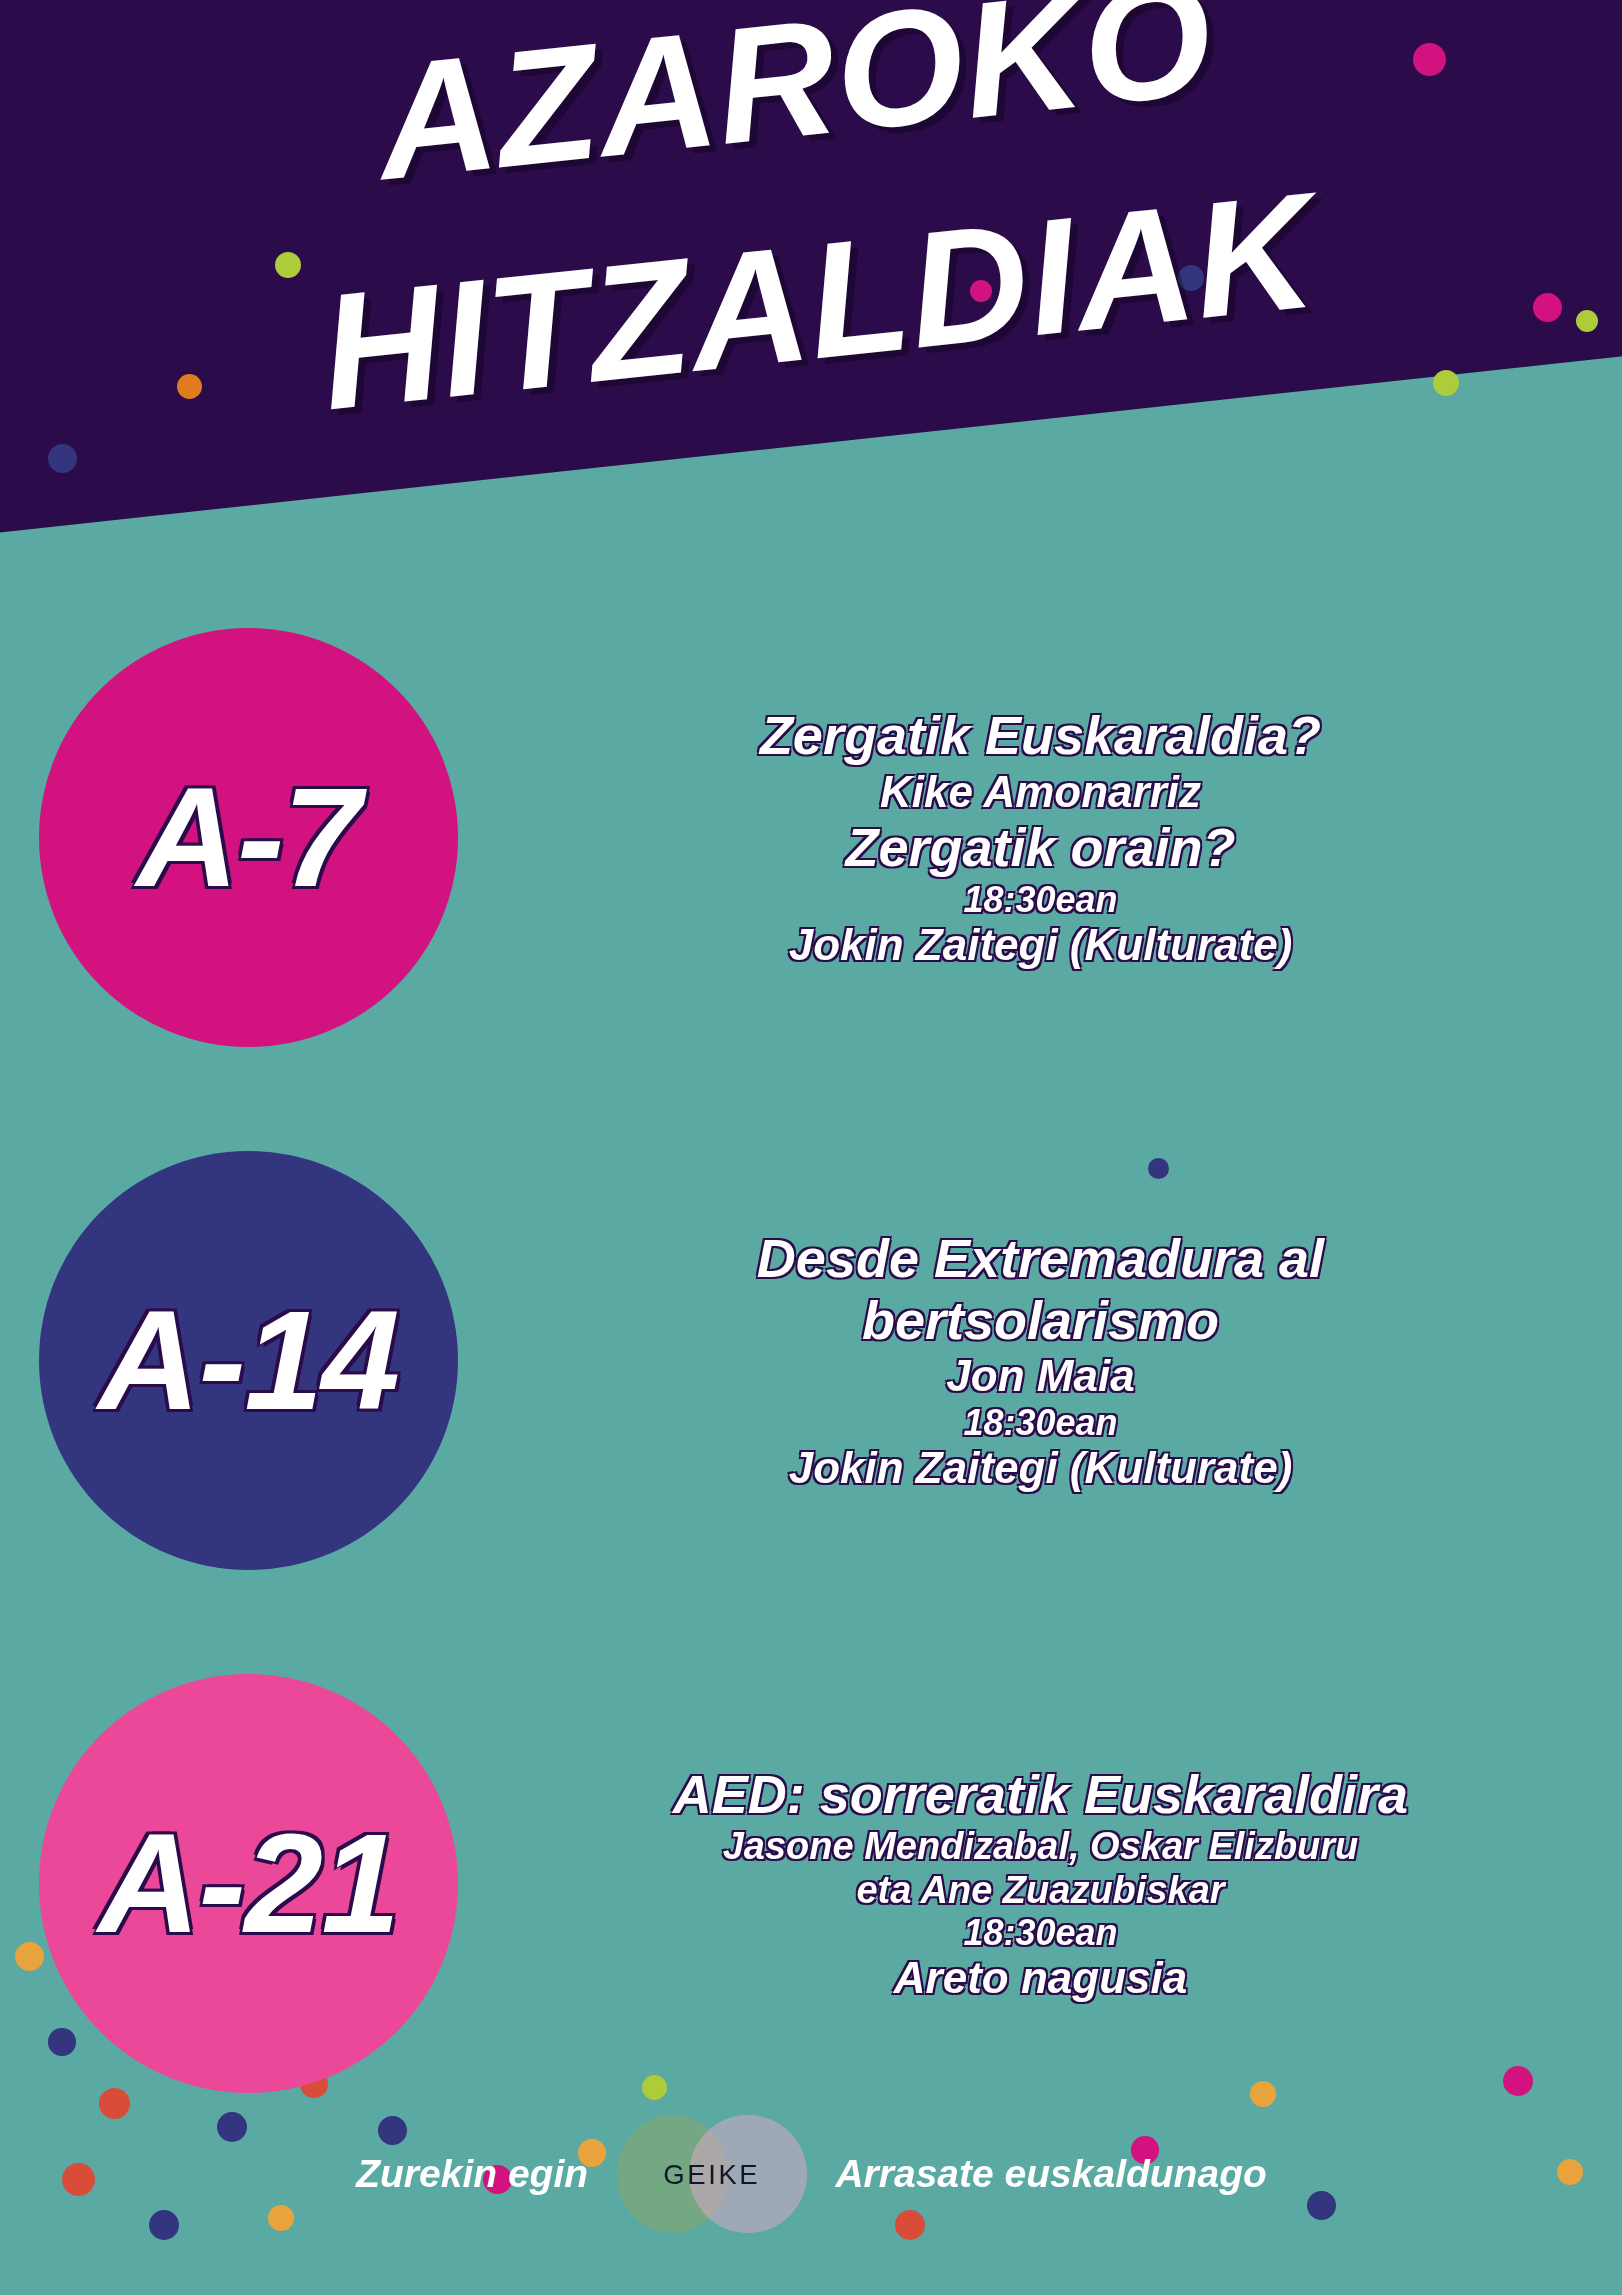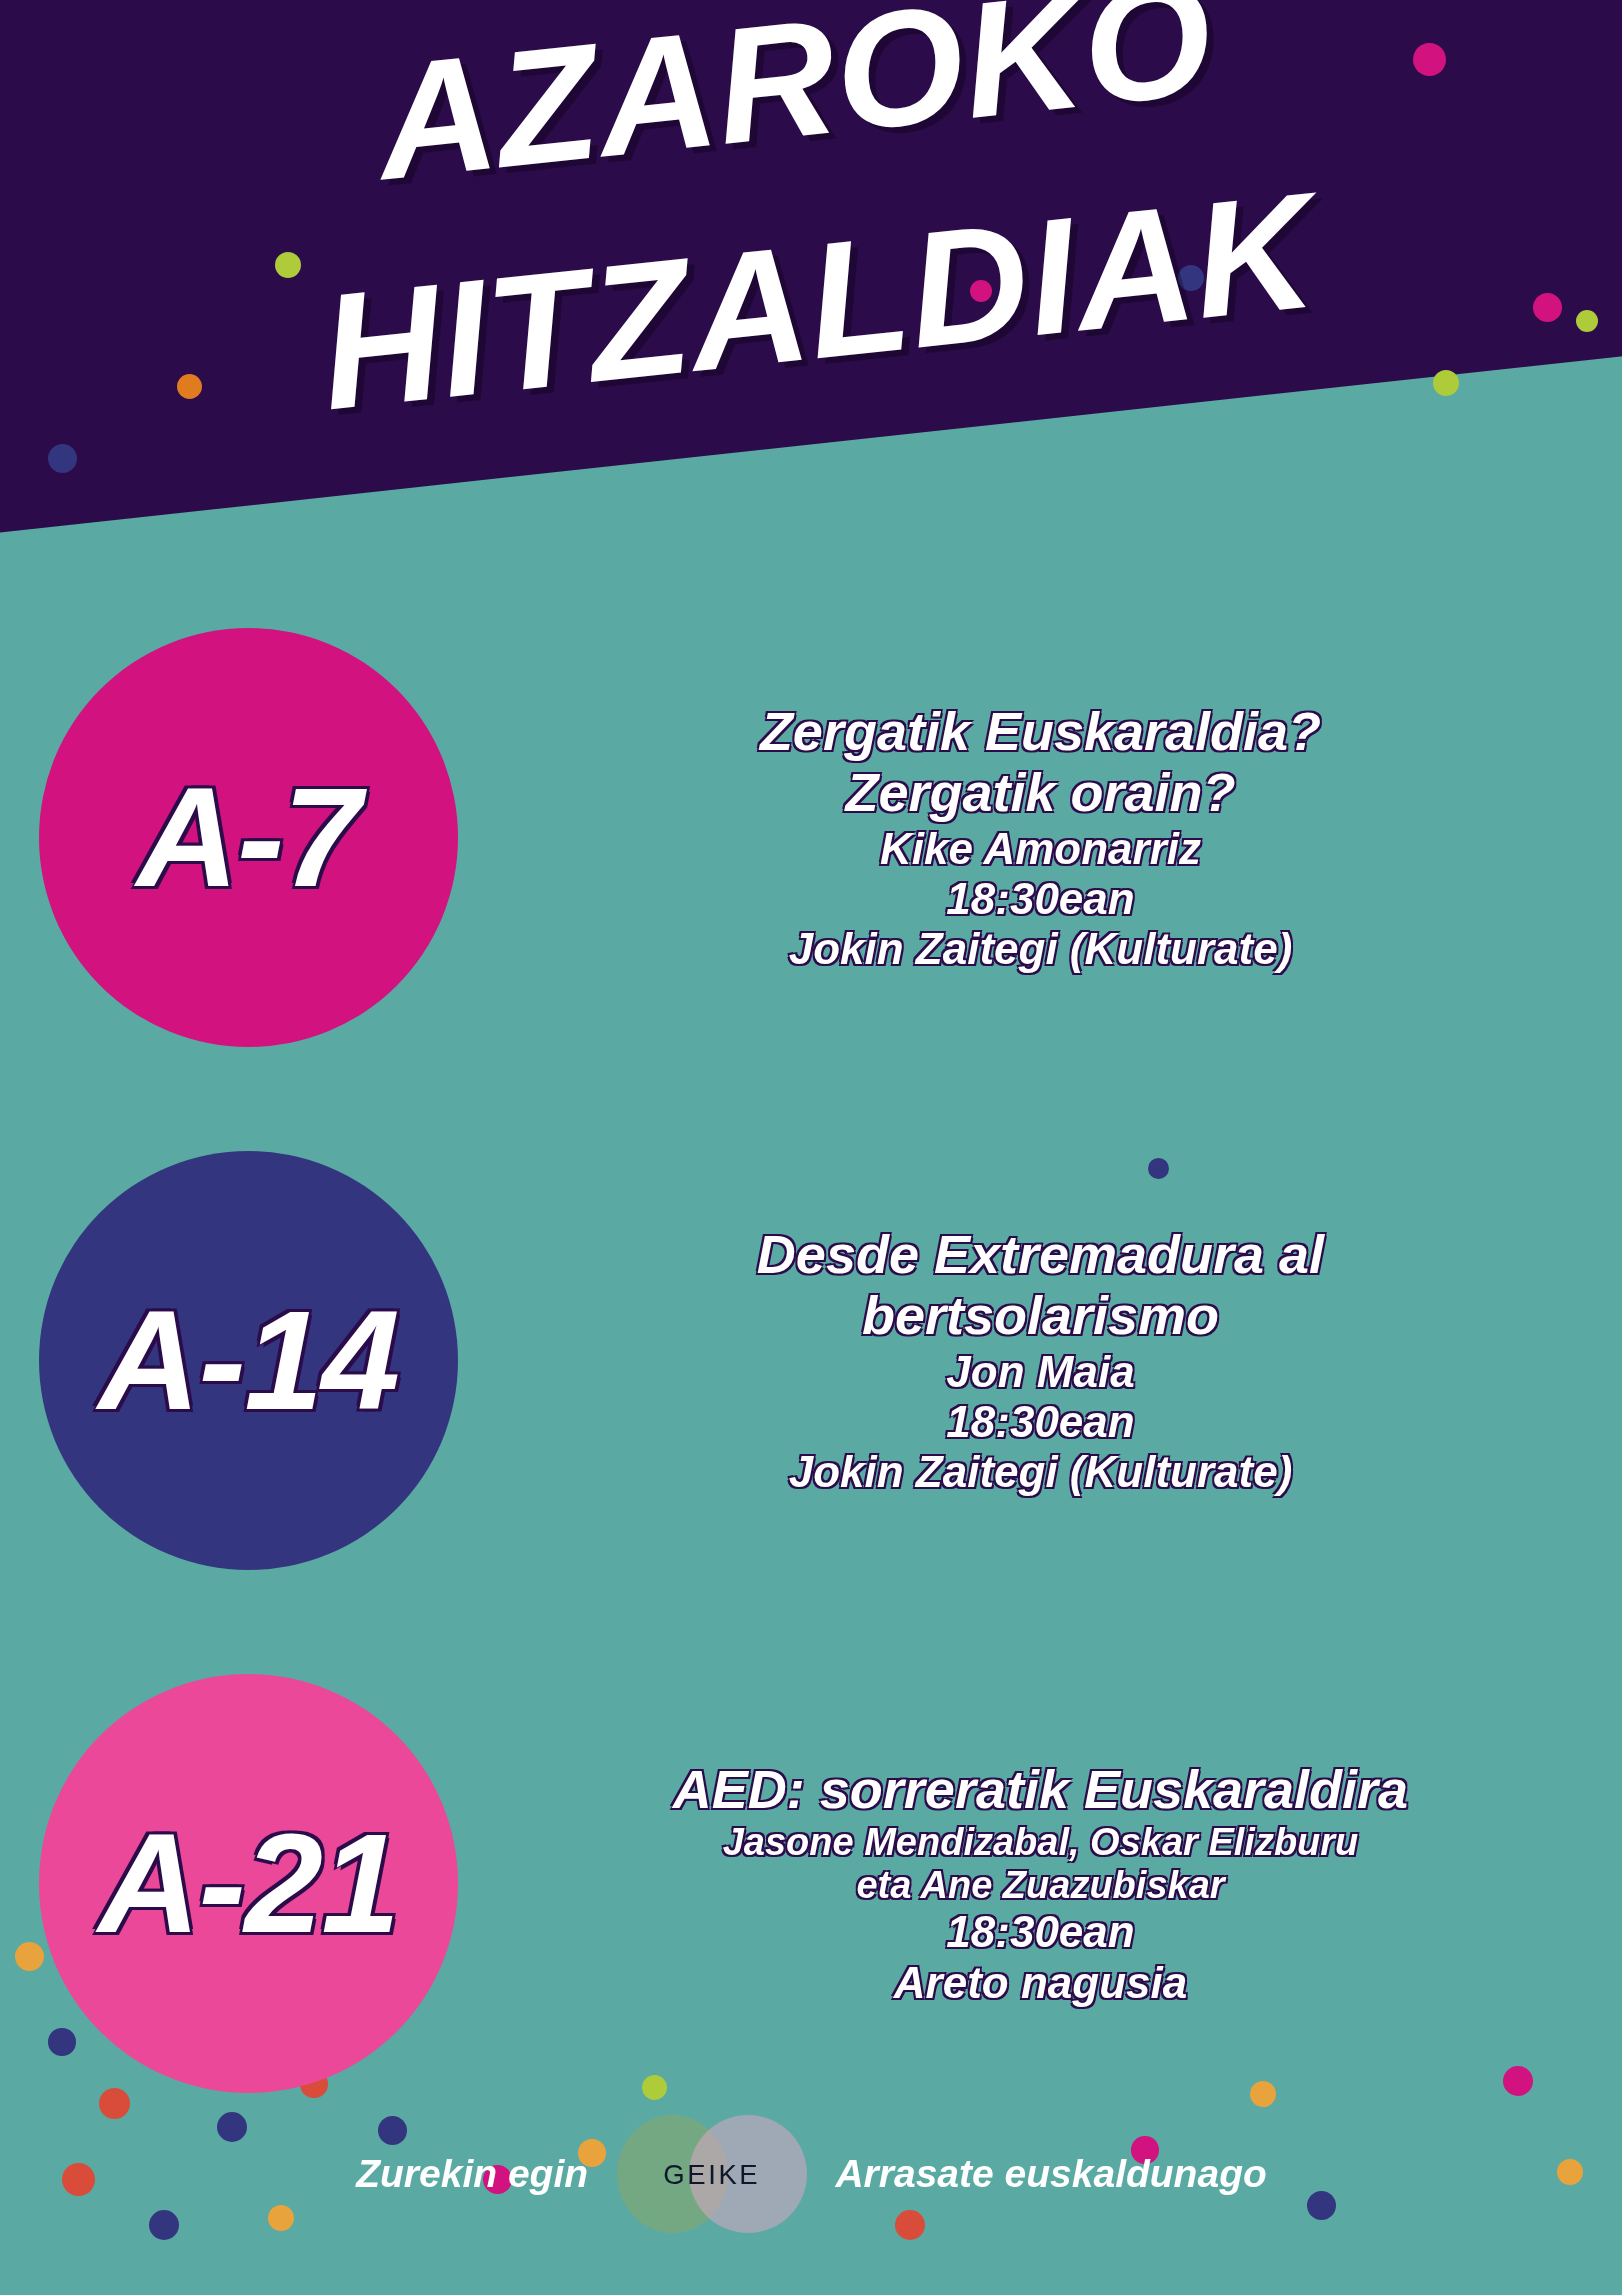--- a/index.html
+++ b/index.html
@@ -115,21 +115,21 @@
     text-shadow:
       -2px -2px 0 #2b0b4a,
        2px -2px 0 #2b0b4a,
       -2px  2px 0 #2b0b4a,
        2px  2px 0 #2b0b4a;
   }
   .d-title { font-size:54px; }
   .d-title-lg { font-size:54px; }
   .d-sub { font-size:44px; }
   .d-small { font-size:38px; }
-  .d-time { font-size:44px; }
+  .d-time { font-size:36px; }
   .d-place { font-size:44px; }
 
   
   .footer {
     position:absolute;
     left:0; bottom:56px;
     width:1623px;
     height:131px;
     display:flex;
     align-items:center;
@@ -222,22 +222,22 @@
   <div class="events">
 
     <div class="event">
       <div class="circle-wrap">
         <div class="circle" id="circle-0" style="background: rgb(209, 18, 127);">
           <span class="circle-label">A-7</span>
         </div>
       </div>
       <div class="details">
         <div class="d-line d-title">Zergatik Euskaraldia?</div>
+        <div class="d-line d-sub">Kike Amonarriz</div>
         <div class="d-line d-title">Zergatik orain?</div>
-        <div class="d-line d-sub">Kike Amonarriz</div>
         <div class="d-line d-time">18:30ean</div>
         <div class="d-line d-place">Jokin Zaitegi (Kulturate)</div>
       </div>
     </div>
 
     <div class="event">
       <div class="circle-wrap">
         <div class="circle" id="circle-1" style="background: rgb(51, 53, 127);">
           <span class="circle-label">A-14</span>
         </div>

